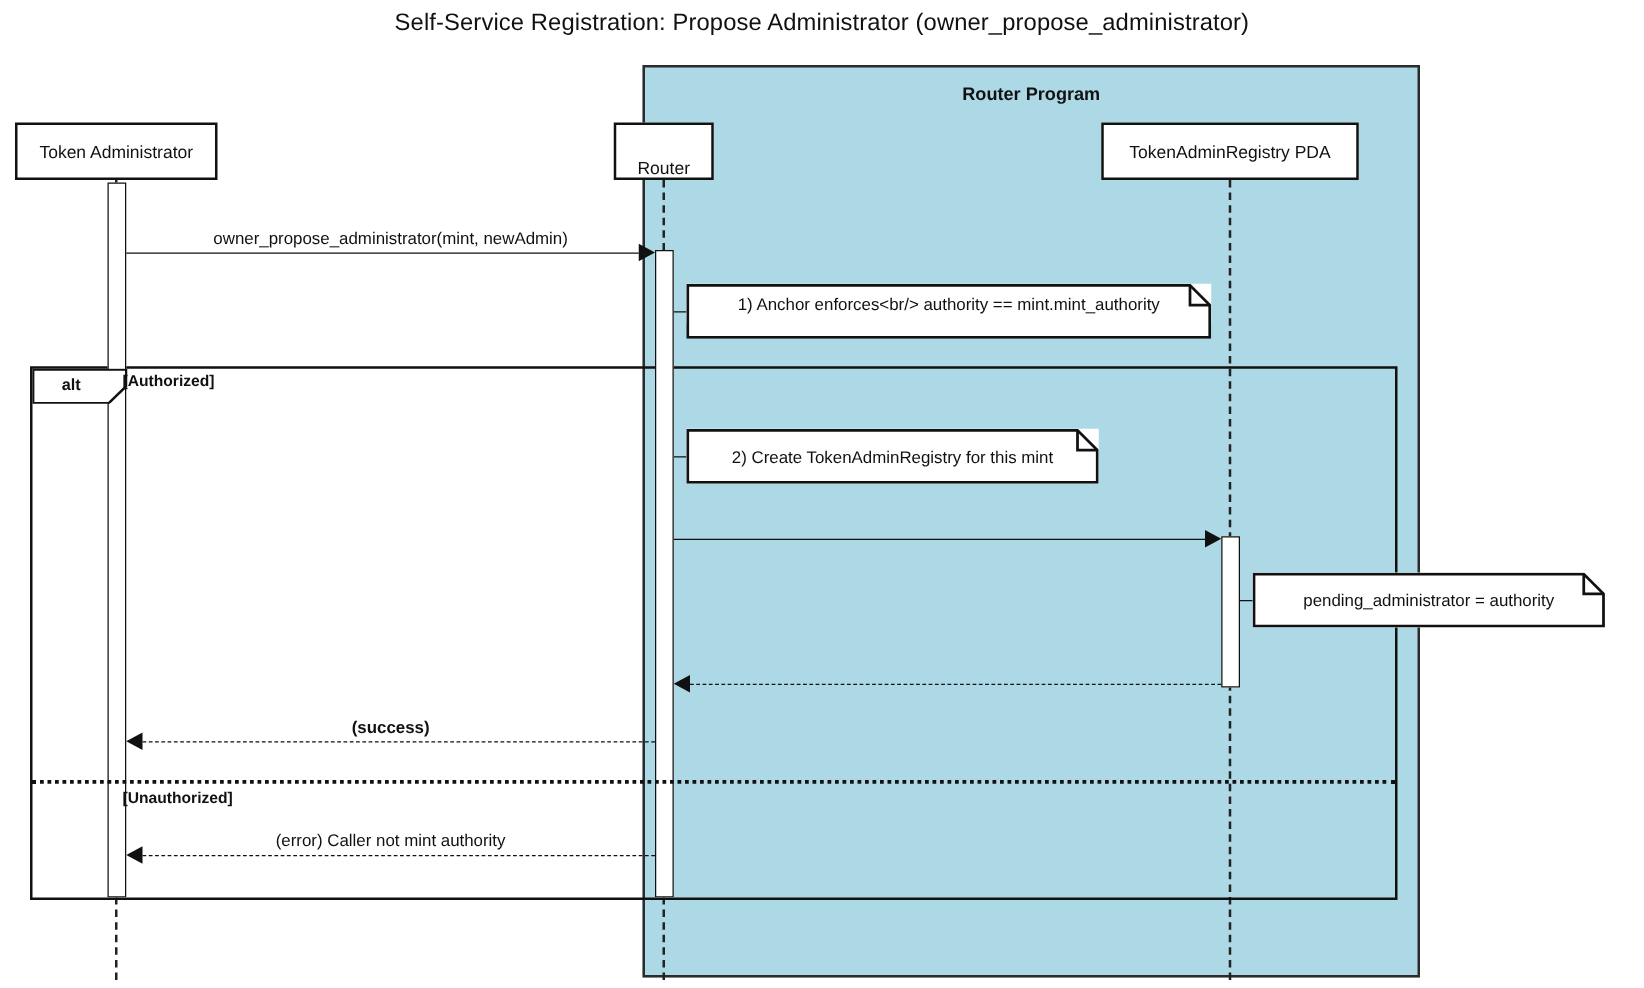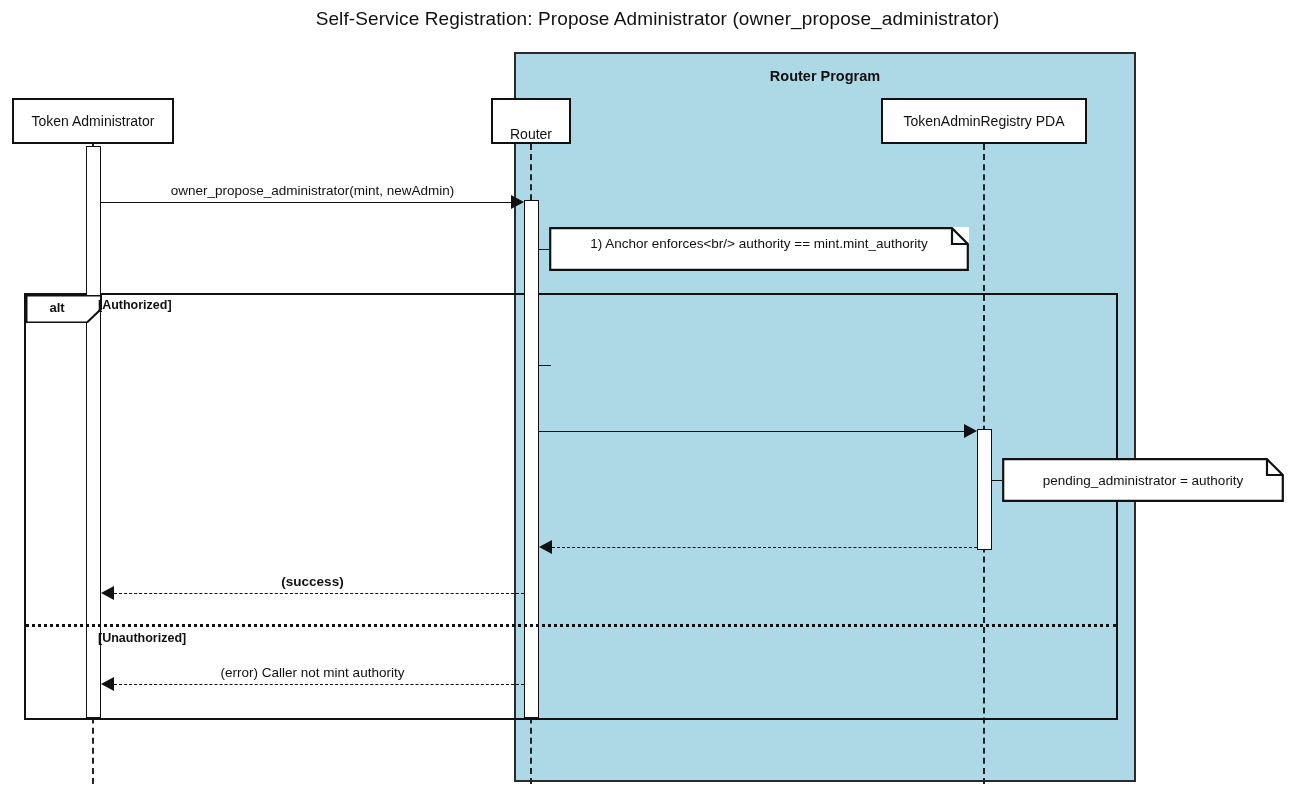--- a/index.html
+++ b/index.html
@@ -231,20 +231,27 @@
   <div class="note-stem" style="left:539px; top:249px; width:12px;"></div>
   <div class="note" style="left:549px; top:227px; width:420px; height:32px;">
     <svg class="note-svg" width="420" height="44" viewBox="0 0 420 44" xmlns="http://www.w3.org/2000/svg">
       <path d="M1.2,1.2 L403,1.2 L418.8,17 L418.8,42.8 L1.2,42.8 Z" fill="#ffffff" stroke="#111111" stroke-width="2.2"></path>
       <path d="M403,1.2 L403,17 L418.8,17" fill="none" stroke="#111111" stroke-width="2.2"></path>
     </svg>
     <span class="note-text">1) Anchor enforces&lt;br/&gt; authority == mint.mint_authority</span>
   </div>
 
   <div class="note-stem" style="left:539px; top:365px; width:12px;"></div>
+  <div class="note" style="left:549px; top:343px; width:330px; height:44px;">
+    <svg class="note-svg" width="330" height="44" viewBox="0 0 330 44" xmlns="http://www.w3.org/2000/svg">
+      <path d="M1.2,1.2 L313,1.2 L328.8,17 L328.8,42.8 L1.2,42.8 Z" fill="#ffffff" stroke="#111111" stroke-width="2.2"></path>
+      <path d="M313,1.2 L313,17 L328.8,17" fill="none" stroke="#111111" stroke-width="2.2"></path>
+    </svg>
+    <span class="note-text">2) Create TokenAdminRegistry for this mint</span>
+  </div>
 
   <div class="msg-line" style="left:539px; top:431px; width:425px;"></div>
   <div class="arrow-right" style="left:964px; top:424px;"></div>
 
   <div class="note-stem" style="left:992px; top:480px; width:12px;"></div>
   <div class="note" style="left:1002px; top:458px; width:282px; height:44px;">
     <svg class="note-svg" width="282" height="44" viewBox="0 0 282 44" xmlns="http://www.w3.org/2000/svg">
       <path d="M1.2,1.2 L265,1.2 L280.8,17 L280.8,42.8 L1.2,42.8 Z" fill="#ffffff" stroke="#111111" stroke-width="2.2"></path>
       <path d="M265,1.2 L265,17 L280.8,17" fill="none" stroke="#111111" stroke-width="2.2"></path>
     </svg>

